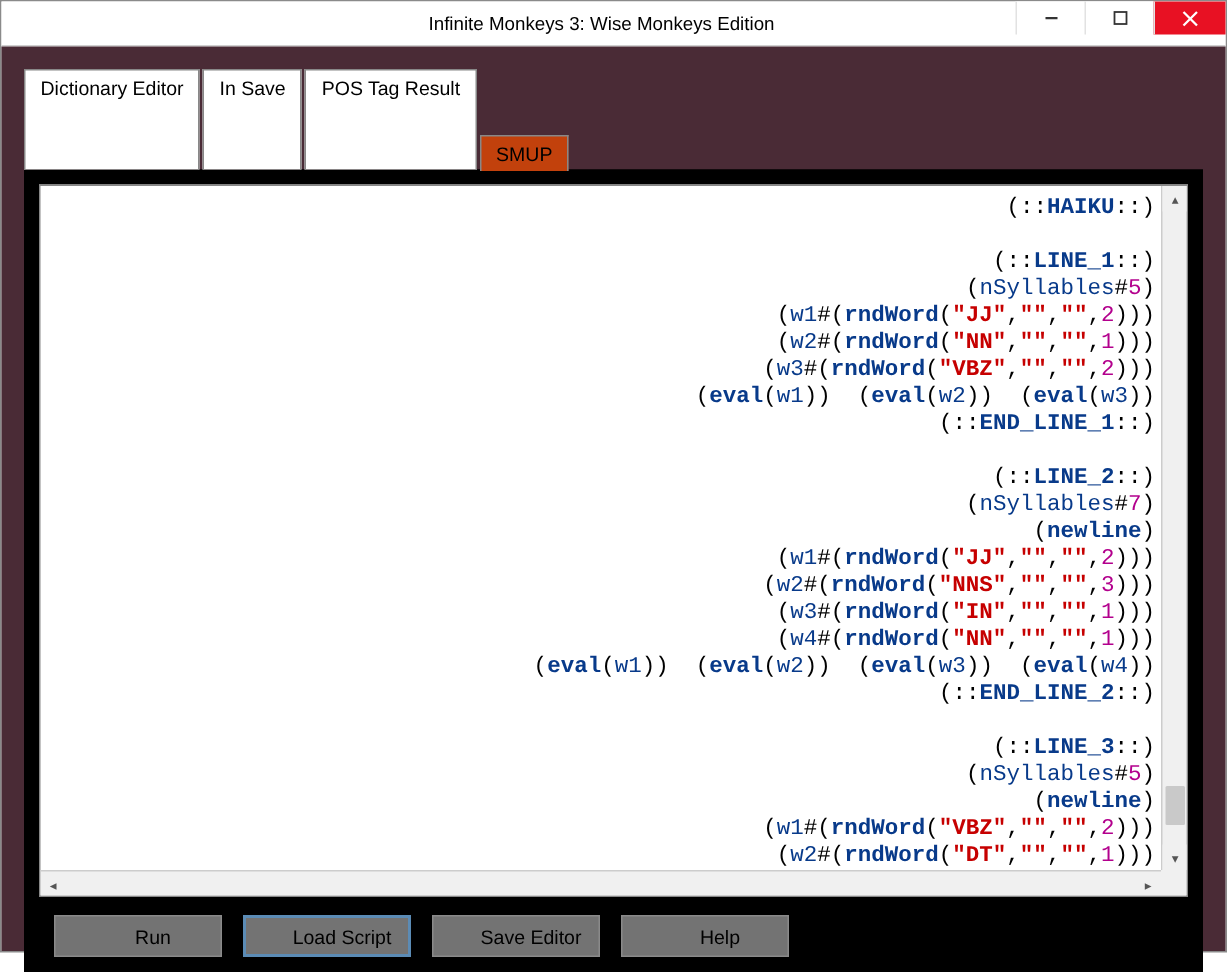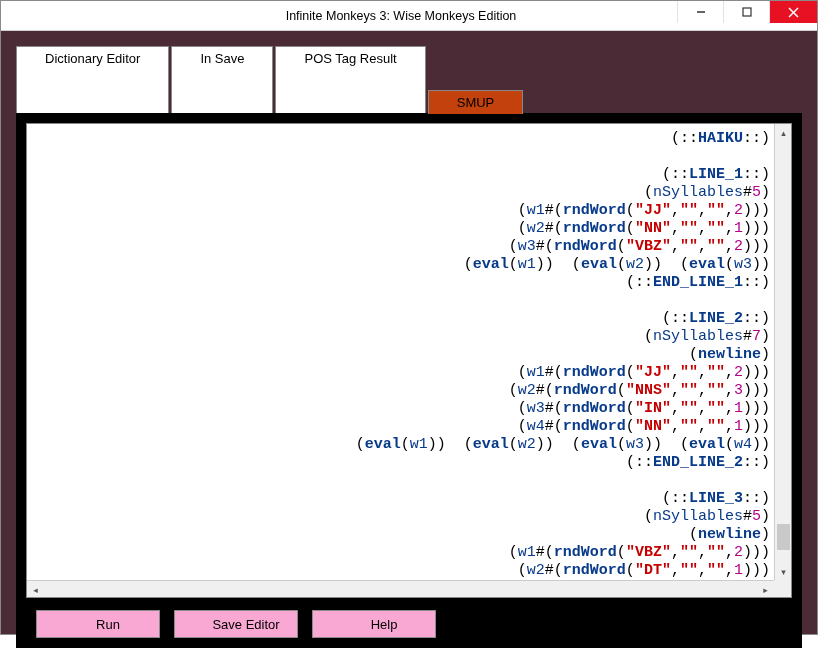--- a/index.html
+++ b/index.html
@@ -65,21 +65,21 @@
   }
   .tabs {
     display: flex;
     gap: 0;
     margin-bottom: 0;
   }
   .tab {
     background: #fff;
     border: 1px solid #888;
     border-bottom: none;
-    padding: 4px 28px;
+    padding: 4px 10px;
     font-size: 13px;
     color: #000;
     margin-right: 2px;
     cursor: default;
   }
   .tab.active {
     background: #c2410c;
     position: relative;
     top: 1px;
     margin-top: 43px;
@@ -148,23 +148,23 @@
     font-size:9px;color:#555;
   }
   .hscroll .left{left:0;} .hscroll .right{right:0;}
   .corner { position:absolute; right:0; bottom:0; width:17px; height:17px; background:#f0f0f0;}
   .btn-row {
     display:flex;
     gap: 14px;
     padding: 12px 10px 4px 10px;
   }
   .app-btn {
-    width: 124px;
+    width: 112px;
     height: 28px;
-    background:#f9a8d4;
+    background:#737373;
     border:1px solid #8a8a8a;
     font-size:13px;
     color:#000;
     display:flex;
     align-items:center;
     justify-content:center;
     cursor:default;
     padding-left:20px;
   }
   .app-btn.accent { border:2px solid #5b8bb5; }
@@ -246,18 +246,19 @@
         </div>
         <div class="hscroll">
           <div class="left">◂</div>
           <div class="right">▸</div>
         </div>
         <div class="corner"></div>
       </div>
 
       <div class="btn-row">
         <div class="app-btn">Run</div>
+        <div class="app-btn accent">Load Script</div>
         <div class="app-btn">Save Editor</div>
         <div class="app-btn">Help</div>
       </div>
     </div>
   </div>
 </div>
 
 </body></html>

